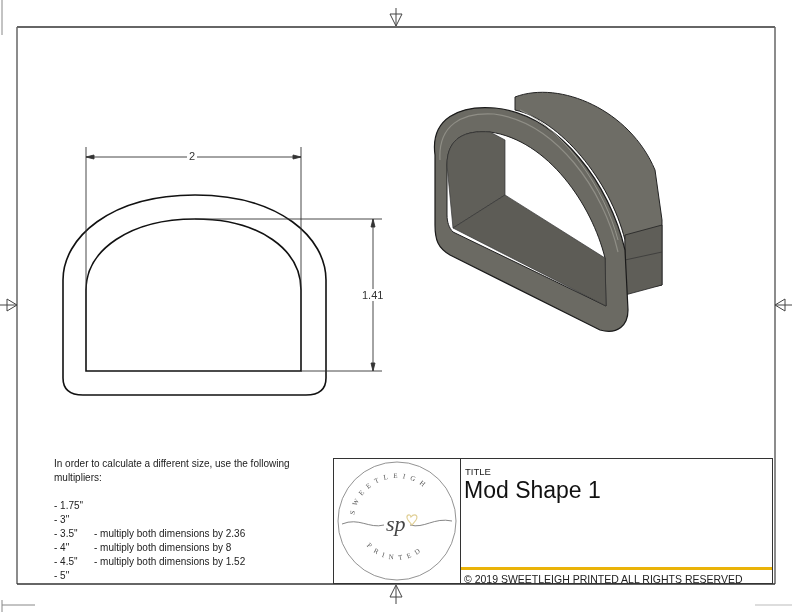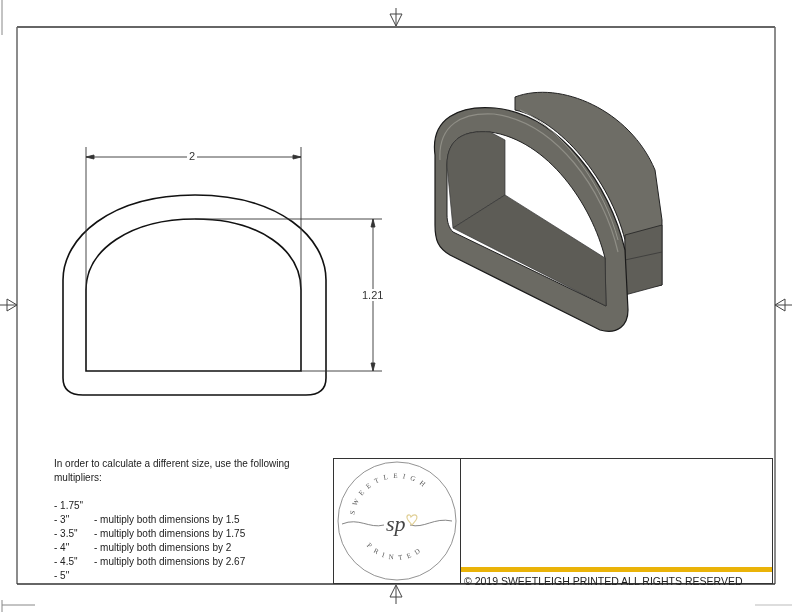--- a/index.html
+++ b/index.html
@@ -7,21 +7,21 @@
   .sheet { position: absolute; left: 0; top: 0; width: 792px; height: 612px; }
   .notes { position: absolute; left: 54px; top: 457px; width: 275px; font-size: 10px; line-height: 14px; color: #222; }
   .notes .intro { margin: 0 0 14px 0; }
   .notes .row { display: flex; white-space: nowrap; height: 14px; }
   .notes .size { width: 40px; }
   .title-block { position: absolute; left: 333px; top: 458px; width: 440px; height: 126px; border: 1px solid #333; box-sizing: border-box; }
   .logo-cell { position: absolute; left: 0; top: 0; width: 126px; height: 124px; border-right: 1px solid #333; }
   .title-cell { position: absolute; left: 127px; top: 0; right: 0; height: 108px; }
   .title-label { position: absolute; left: 4px; top: 7px; font-size: 9.5px; color: #222; }
   .title-value { position: absolute; left: 3px; top: 18px; font-size: 23px; color: #111; }
-  .footer-cell { position: absolute; left: 127px; right: 0; top: 108px; bottom: 0; border-top: 5px solid #eab308; }
+  .footer-cell { position: absolute; left: 127px; right: 0; top: 108px; bottom: 0; border-top: 3px solid #eab308; }
   .copyright { position: absolute; left: 3px; top: 3px; font-size: 10.5px; color: #222; white-space: nowrap; }
   .dim-label { position: absolute; font-size: 11px; color: #333; background: #fff; padding: 0 2px; }
 </style>
 </head>
 <body>
 
 <svg class="sheet" viewBox="0 0 792 612" xmlns="http://www.w3.org/2000/svg">
 
   <g>
     <line x1="17" y1="27" x2="775" y2="27" stroke="#333" stroke-width="1.3"></line>
@@ -87,42 +87,41 @@
     <path d="M 447 165 C 447 138, 465 130, 490 132 L 505 140 L 505 195 L 453 228 Z" fill="#605f59" stroke="#333" stroke-width="0.7"></path>
 
     <path d="M 453 228 L 505 195 L 605 258 L 606 306 Z" fill="#5d5c56" stroke="#333" stroke-width="0.7"></path>
 
     <path d="M 440 160 C 438 125, 462 112, 494 114 C 556 122, 604 190, 618 252" fill="none" stroke="#8f8e86" stroke-width="1.2"></path>
     <path d="M 520 110 C 565 130, 605 190, 618 240" fill="none" stroke="#a09f97" stroke-width="0.8"></path>
   </g>
 </svg>
 
 <div class="dim-label" style="left:187px; top:150px;">2</div>
-<div class="dim-label" style="left:360px; top:289px;">1.21</div>
+<div class="dim-label" style="left:360px; top:289px;">1.41</div>
 
 <div class="notes">
   <div class="intro">In order to calculate a different size, use the following multipliers:</div>
   <div class="row">
     <span class="size">- 1.75"</span>
   </div>
   <div class="row">
     <span class="size">- 3"</span>
-    <span>- multiply both dimensions by 1.5</span>
   </div>
   <div class="row">
     <span class="size">- 3.5"</span>
-    <span>- multiply both dimensions by 1.75</span>
+    <span>- multiply both dimensions by 2.36</span>
   </div>
   <div class="row">
     <span class="size">- 4"</span>
-    <span>- multiply both dimensions by 2</span>
+    <span>- multiply both dimensions by 8</span>
   </div>
   <div class="row">
     <span class="size">- 4.5"</span>
-    <span>- multiply both dimensions by 2.67</span>
+    <span>- multiply both dimensions by 1.52</span>
   </div>
   <div class="row">
     <span class="size">- 5"</span>
   </div>
 </div>
 
 <div class="title-block">
   <div class="logo-cell">
     <svg width="126" height="124" viewBox="0 0 126 124">
       <circle cx="63" cy="62" r="59" fill="none" stroke="#777" stroke-width="0.8"></circle>
@@ -134,16 +133,20 @@
         <textPath href="#arcTop" startOffset="6">SWEETLEIGH</textPath>
       </text>
       <text font-size="7" fill="#555" letter-spacing="5" font-family="Liberation Serif, serif">
         <textPath href="#arcBot" startOffset="8">PRINTED</textPath>
       </text>
       <path d="M 8 65 C 25 58, 35 70, 50 66 M 76 66 C 90 70, 100 58, 118 62" fill="none" stroke="#666" stroke-width="0.8"></path>
       <text x="52" y="72" font-size="22" font-style="italic" fill="#444" font-family="Liberation Serif, serif">sp</text>
       <path d="M 77 58 C 80 54, 85 56, 82 61 L 78 66 L 74 61 C 71 56, 76 54, 77 58 Z" fill="none" stroke="#e0cf95" stroke-width="1.2"></path>
     </svg>
   </div>
+  <div class="title-cell">
+    <div class="title-label">TITLE</div>
+    <div class="title-value">Mod Shape 1</div>
+  </div>
   <div class="footer-cell">
     <div class="copyright">© 2019  SWEETLEIGH PRINTED  ALL RIGHTS RESERVED</div>
   </div>
 </div>
 
 </body></html>

